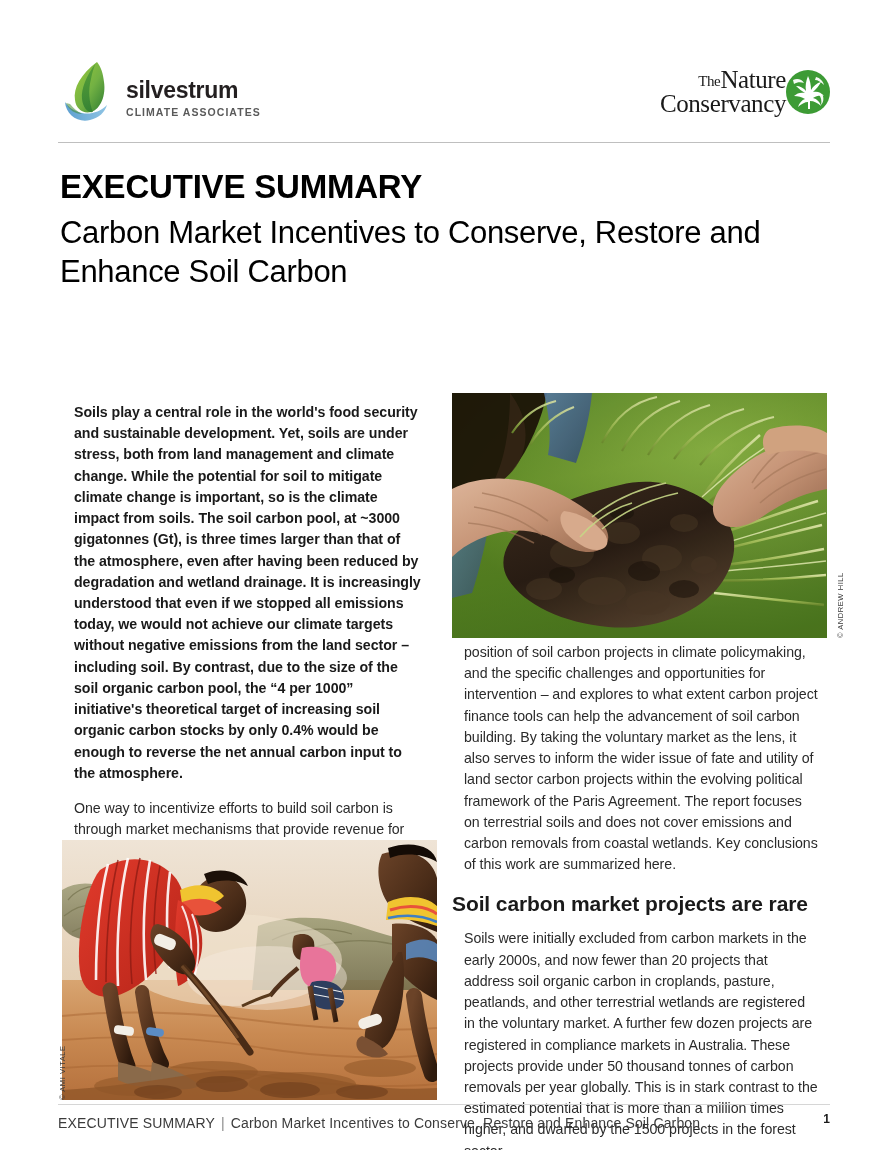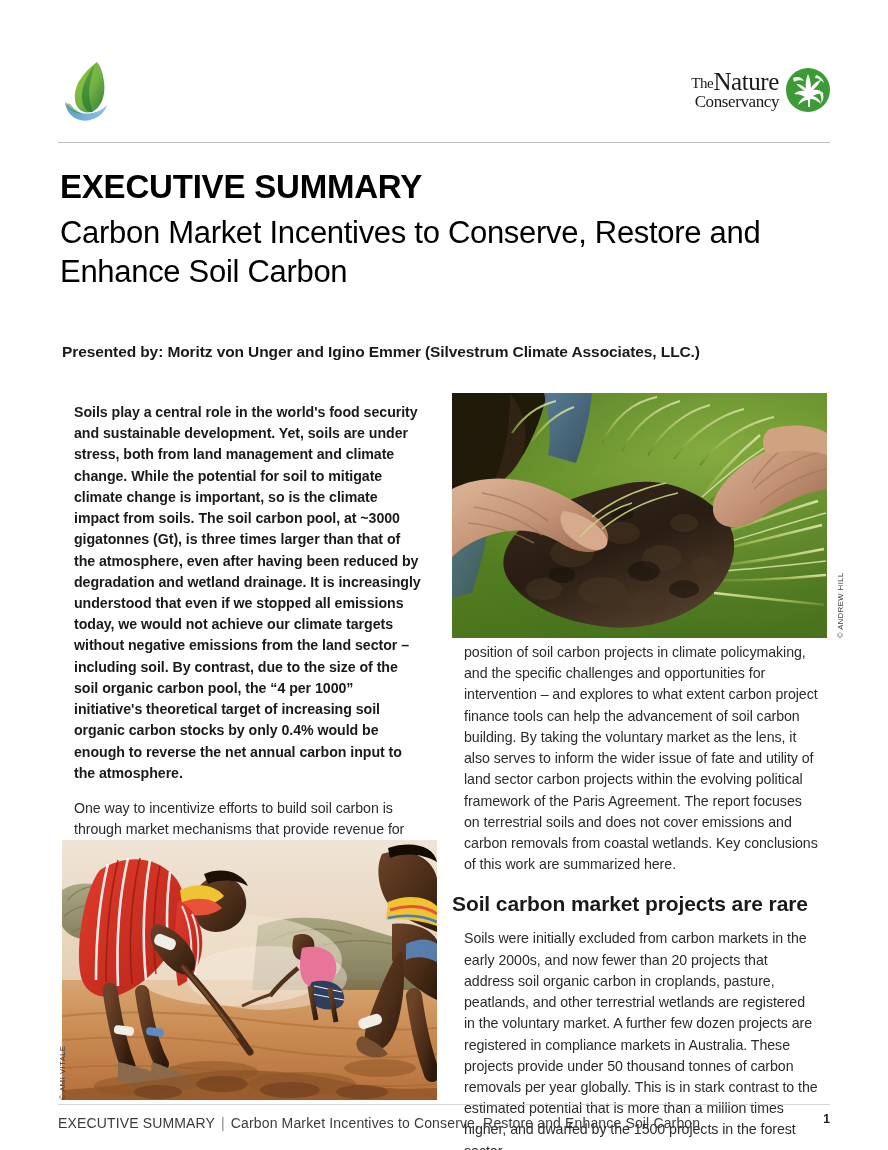--- a/index.html
+++ b/index.html
@@ -58,30 +58,29 @@
     letter-spacing: 1.05px;
     line-height: 1;
     margin-top: 5px;
   }
 
   .tnc-logo {
     position: absolute;
     right: 58px; top: 68px;
     display: flex;
     align-items: center;
-    gap: 7px;
   }
   .tnc-words {
     font-family: "Liberation Serif", serif;
     color: #1a1a1a;
     text-align: right;
     line-height: 0.95;
   }
   .tnc-line1 { font-size: 25px; letter-spacing: -0.4px; white-space: nowrap;}
-  .tnc-line2 { font-size: 17px; letter-spacing: -0.4px; white-space: nowrap;}
+  .tnc-line2 { font-size: 25px; letter-spacing: -0.4px; white-space: nowrap;}
   .tnc-the { font-size: 15px; vertical-align: 2px; }
   .tnc-globe {
     width: 44px; height: 44px;
     border-radius: 50%;
     background: #3d9b35;
     position: relative;
     overflow: hidden;
     flex: none;
   }
 
@@ -245,20 +244,24 @@
               <stop offset="0%" stop-color="#4e9b36"></stop>
               <stop offset="100%" stop-color="#2f7d32"></stop>
             </linearGradient>
           </defs>
           <path d="M37 4 C21 16 13 30 15 42 C16 51 23 56 31 54 C41 51 46 37 44 24 C43 15 41 9 37 4 Z" fill="url(#leafgrad)"></path>
           <path d="M36 5 C26 18 21 31 22 41 C23 50 28 55 33 54 C29 44 28 32 31 21 C32 15 34 9 36 5 Z" fill="url(#stemgrad)" opacity="0.85"></path>
           <path d="M5 44 C6 57 18 65 30 62 C39 60 45 54 47 47 C40 54 30 57 22 55 C14 53 8 49 5 44 Z" fill="url(#swooshgrad)"></path>
           <path d="M6 45 C9 52 15 56 22 56 C17 53 13 50 10 46 Z" fill="#3f8a2e" opacity="0.55"></path>
         </svg>
       </div>
+      <div class="silv-wordmark">
+        <div class="silv-name">silvestrum</div>
+        <div class="silv-sub">CLIMATE ASSOCIATES</div>
+      </div>
     </div>
 
     <div class="tnc-logo">
       <div class="tnc-words">
         <div class="tnc-line1"><span class="tnc-the">The</span><span>Nature</span></div>
         <div class="tnc-line2">Conservancy</div>
       </div>
       <div class="tnc-globe">
         <svg width="44" height="44" viewBox="0 0 44 44">
           <circle cx="22" cy="22" r="21" fill="#3d9b35"></circle>
@@ -270,21 +273,20 @@
       </div>
     </div>
 
     <div class="header-rule"></div>
   </div>
 
   <div class="title-block">
     <div class="title-eyebrow">EXECUTIVE SUMMARY</div>
     <div class="title-main">Carbon Market Incentives to Conserve, Restore and Enhance Soil Carbon</div>
   </div>
-  <div class="presenter">Presented by: Moritz von Unger and Igino Emmer (Silvestrum Climate Associates, LLC.)</div>
 
   <div class="col-left">
     <p class="body bold">Soils play a central role in the world's food security and sustainable development. Yet, soils are under stress, both from land management and climate change. While the potential for soil to mitigate climate change is important, so is the climate impact from soils. The soil carbon pool, at ~3000 gigatonnes (Gt), is three times larger than that of the atmosphere, even after having been reduced by degradation and wetland drainage. It is increasingly understood that even if we stopped all emissions today, we would not achieve our climate targets without negative emissions from the land sector – including soil. By contrast, due to the size of the soil organic carbon pool, the “4 per 1000” initiative's theoretical target of increasing soil organic carbon stocks by only 0.4% would be enough to reverse the net annual carbon input to the atmosphere.</p>
     <p class="body">One way to incentivize efforts to build soil carbon is through market mechanisms that provide revenue for reducing emissions from soil degradation and for sequestration. To understand this opportunity, this report describes the state of and prospects for market-based efforts to build and preserve soil carbon, around the world. It reviews the</p>
   </div>
 
   <div class="col-right">
     <div style="height:262px"></div>
     <p class="body">position of soil carbon projects in climate policymaking, and the specific challenges and opportunities for intervention – and explores to what extent carbon project finance tools can help the advancement of soil carbon building. By taking the voluntary market as the lens, it also serves to inform the wider issue of fate and utility of land sector carbon projects within the evolving political framework of the Paris Agreement. The report focuses on terrestrial soils and does not cover emissions and carbon removals from coastal wetlands. Key conclusions of this work are summarized here.</p>
     <div class="section-gap">

